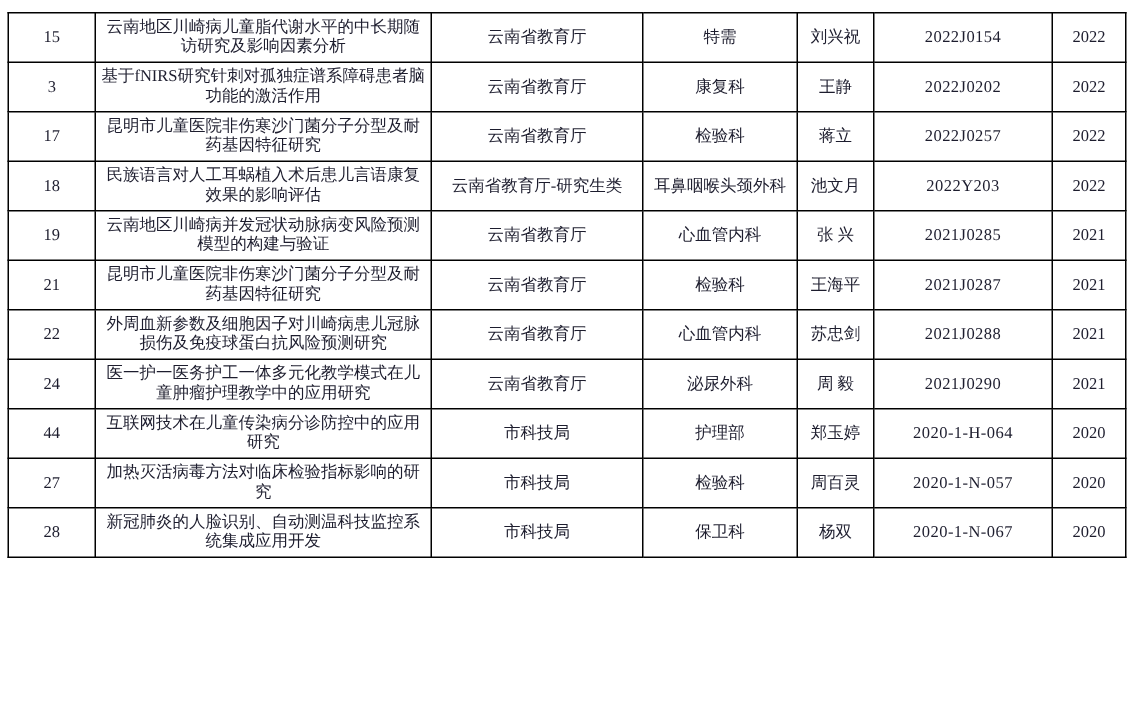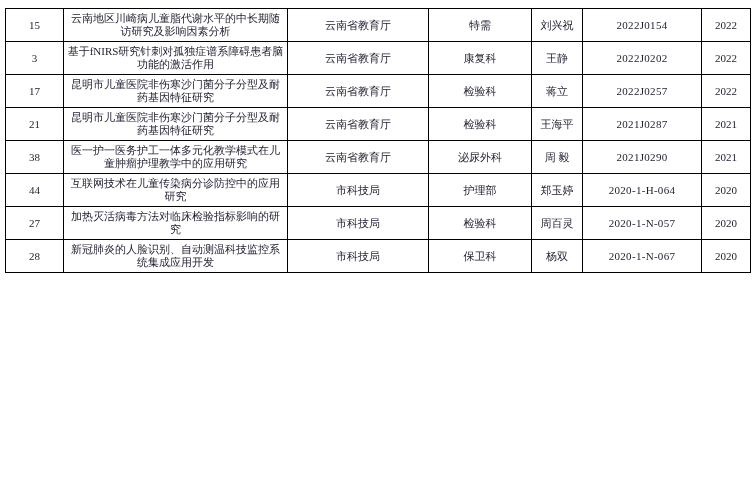--- a/index.html
+++ b/index.html
@@ -80,30 +80,57 @@
         <tr>
           <td class="col-no">17</td>
           <td class="col-title">昆明市儿童医院非伤寒沙门菌分子分型及耐药基因特征研究</td>
           <td class="col-org">云南省教育厅</td>
           <td class="col-dept">检验科</td>
           <td class="col-name">蒋立</td>
           <td class="col-project_no">2022J0257</td>
           <td class="col-year">2022</td>
         </tr>
         <tr>
+          <td class="col-no">18</td>
+          <td class="col-title">民族语言对人工耳蜗植入术后患儿言语康复效果的影响评估</td>
+          <td class="col-org">云南省教育厅-研究生类</td>
+          <td class="col-dept">耳鼻咽喉头颈外科</td>
+          <td class="col-name">池文月</td>
+          <td class="col-project_no">2022Y203</td>
+          <td class="col-year">2022</td>
+        </tr>
+        <tr>
+          <td class="col-no">19</td>
+          <td class="col-title">云南地区川崎病并发冠状动脉病变风险预测模型的构建与验证</td>
+          <td class="col-org">云南省教育厅</td>
+          <td class="col-dept">心血管内科</td>
+          <td class="col-name">张 兴</td>
+          <td class="col-project_no">2021J0285</td>
+          <td class="col-year">2021</td>
+        </tr>
+        <tr>
           <td class="col-no">21</td>
           <td class="col-title">昆明市儿童医院非伤寒沙门菌分子分型及耐药基因特征研究</td>
           <td class="col-org">云南省教育厅</td>
           <td class="col-dept">检验科</td>
           <td class="col-name">王海平</td>
           <td class="col-project_no">2021J0287</td>
           <td class="col-year">2021</td>
         </tr>
         <tr>
-          <td class="col-no">38</td>
+          <td class="col-no">22</td>
+          <td class="col-title">外周血新参数及细胞因子对川崎病患儿冠脉损伤及免疫球蛋白抗风险预测研究</td>
+          <td class="col-org">云南省教育厅</td>
+          <td class="col-dept">心血管内科</td>
+          <td class="col-name">苏忠剑</td>
+          <td class="col-project_no">2021J0288</td>
+          <td class="col-year">2021</td>
+        </tr>
+        <tr>
+          <td class="col-no">24</td>
           <td class="col-title">医一护一医务护工一体多元化教学模式在儿童肿瘤护理教学中的应用研究</td>
           <td class="col-org">云南省教育厅</td>
           <td class="col-dept">泌尿外科</td>
           <td class="col-name">周 毅</td>
           <td class="col-project_no">2021J0290</td>
           <td class="col-year">2021</td>
         </tr>
         <tr>
           <td class="col-no">44</td>
           <td class="col-title">互联网技术在儿童传染病分诊防控中的应用研究</td>

